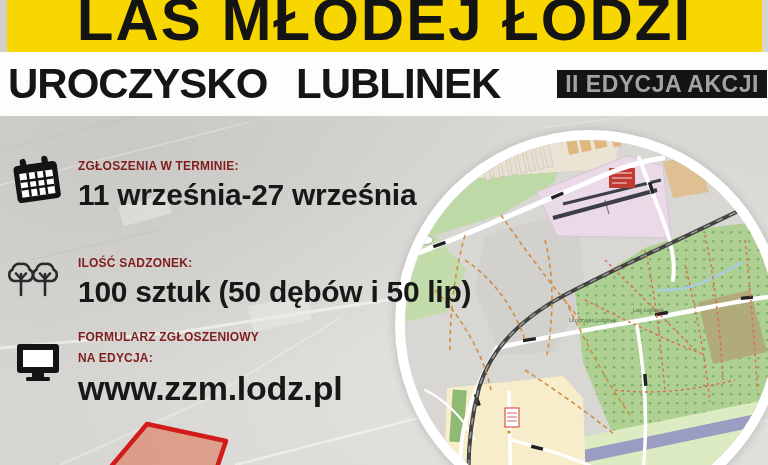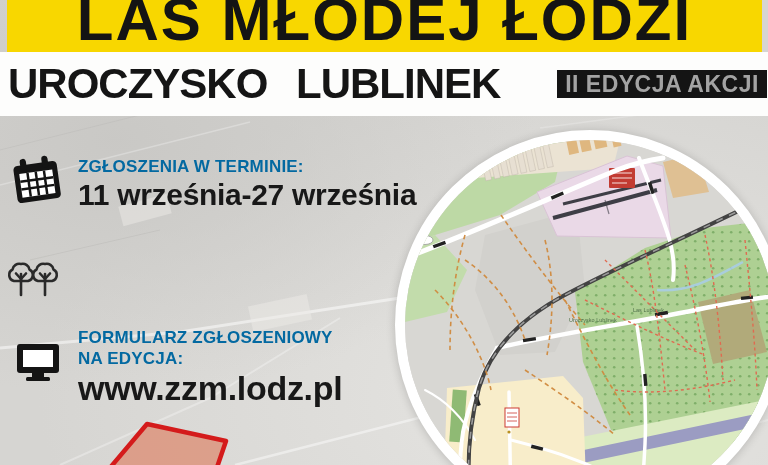--- a/index.html
+++ b/index.html
@@ -35,21 +35,21 @@
     position:absolute;left:557px;top:18px;width:210px;height:28px;
     background:#141414;color:#a3a3a3;
     display:flex;align-items:center;justify-content:center;
     font-size:23px;font-weight:bold;letter-spacing:.5px;white-space:nowrap;
   }
   
   .info-row{position:absolute;left:78px;z-index:4;}
   .row-registration{top:156px;}
   .row-seedlings{top:253px;}
   .row-form{top:327px;}
-  .info-heading{font-weight:bold;font-size:17px;letter-spacing:.2px;line-height:21px;color:#0369a1;}
+  .info-heading{font-weight:bold;font-size:12px;letter-spacing:.2px;line-height:21px;color:#7f1d1d;}
   .info-detail{font-weight:bold;font-size:30px;letter-spacing:-.3px;line-height:27px;margin-top:4px;color:#181818;white-space:nowrap;}
   .row-form .info-detail{margin-top:6px;font-size:34px;}
   .icon-box{position:absolute;z-index:4;}
   .icon-calendar{left:12px;top:155px;transform:rotate(-8deg);}
   .icon-trees{left:7px;top:260px;}
   .icon-monitor{left:15px;top:342px;}
   
   .map-inset{
     position:absolute;left:395px;top:130px;width:370px;height:370px;
     border:10px solid #ffffff;border-radius:50%;overflow:hidden;
@@ -280,20 +280,24 @@
         <g transform="translate(24,0)">
           <path d="M7,21 A6.2,6.2 0 0 1 5.5,9.5 A6.8,6.8 0 0 1 14,4 A6.8,6.8 0 0 1 22.5,9.5 A6.2,6.2 0 0 1 21,21 L7,21"></path>
           <path d="M14,35 L14,14"></path>
             <path d="M14,19 L9,13.5"></path>
             <path d="M14,19 L19,13.5"></path>
         </g>
       </g>
     </svg>
   </div>
 
+  <div class="info-row row-seedlings">
+    <div class="info-heading">ILOŚĆ SADZONEK:</div>
+    <div class="info-detail">100 sztuk (50 dębów i 50 lip)</div>
+  </div>
 
   <div class="icon-box icon-monitor">
     <svg width="46" height="40" viewBox="0 0 46 40">
       <rect x="2" y="2" width="42" height="29" rx="3" fill="#141414"></rect>
       <rect x="8" y="8" width="30" height="17" fill="#ffffff"></rect>
       <rect x="17" y="31" width="12" height="4" fill="#141414"></rect>
       <rect x="11" y="35" width="24" height="4" rx="1.5" fill="#141414"></rect>
     </svg>
   </div>
 

